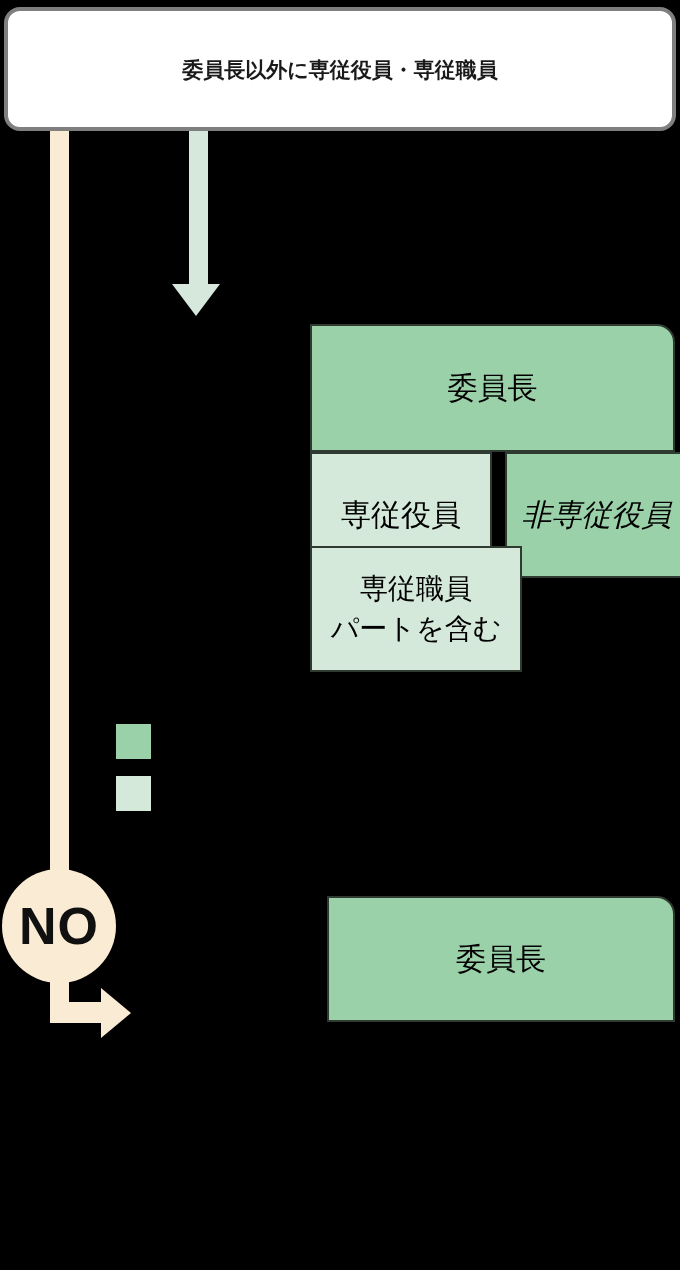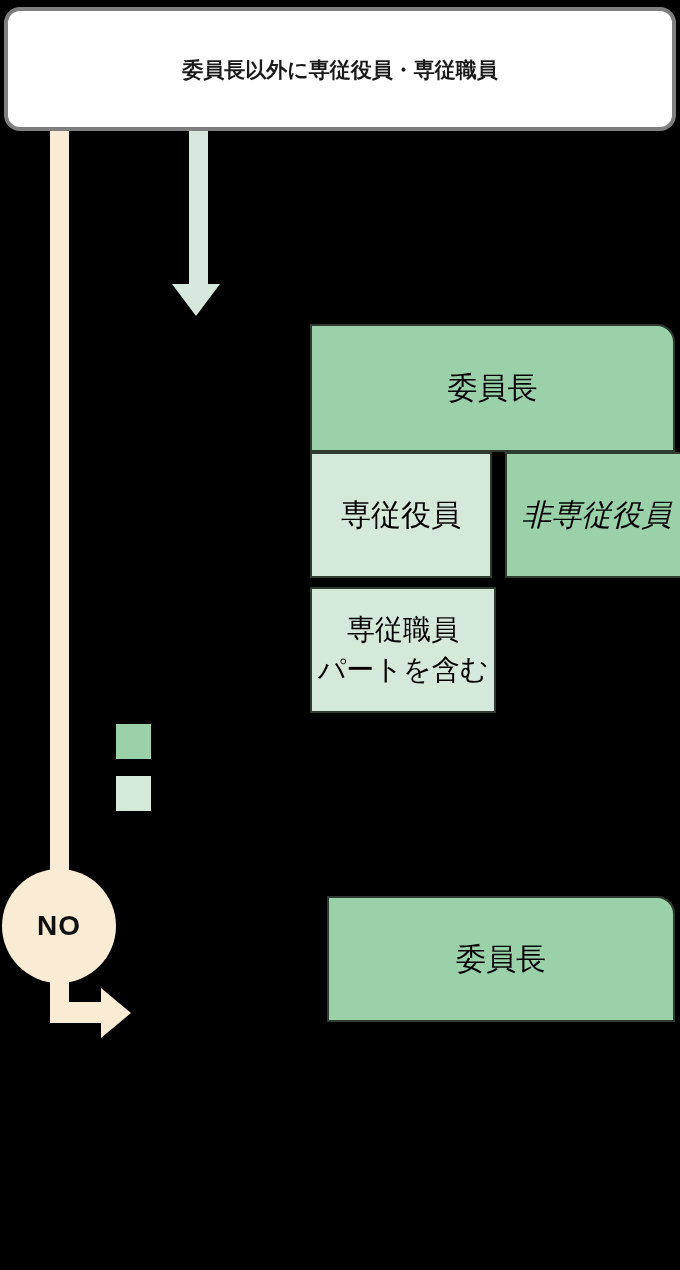--- a/index.html
+++ b/index.html
@@ -45,36 +45,36 @@
   .no-arrowhead{
     left:101px;top:988px;width:0;height:0;
     border-top:25px solid transparent;
     border-bottom:25px solid transparent;
     border-left:30px solid #faecd4;
   }
   .no-circle{
     left:2px;top:869px;width:114px;height:114px;
     background:#faecd4;border-radius:50%;
     display:flex;align-items:center;justify-content:center;
-    font-size:28px;font-weight:bold;color:#101010;letter-spacing:1px;
+    font-size:52px;font-weight:bold;color:#101010;letter-spacing:1px;
   }
 
   
   .org-box{
     border:2px solid #2f3a31;
     display:flex;align-items:center;justify-content:center;
     font-size:30px;color:#000000;text-align:center;margin-top:8px;
   }
   .green{background:#9ad1a8;}
   .pale{background:#d5e9da;}
   .box-chairman{left:310px;top:316px;width:365px;height:128px;border-top-right-radius:18px;}
   .box-dedicated-officer{left:310px;top:444px;width:182px;height:126px;}
   .box-non-dedicated-officer{left:505px;top:444px;width:183px;height:126px;font-style:italic;}
   .box-dedicated-staff{
-    left:310px;top:579px;width:186px;height:126px;
+    left:310px;top:538px;width:212px;height:126px;
     flex-direction:column;font-size:28px;line-height:40px;
   }
   .box-chairman-no{left:327px;top:888px;width:348px;height:126px;border-top-right-radius:18px;}
 
   
   .swatch{width:35px;height:35px;}
   .swatch-dark{left:116px;top:724px;background:#9ad1a8;}
   .swatch-pale{left:116px;top:776px;background:#d5e9da;}
 </style>
 </head>

